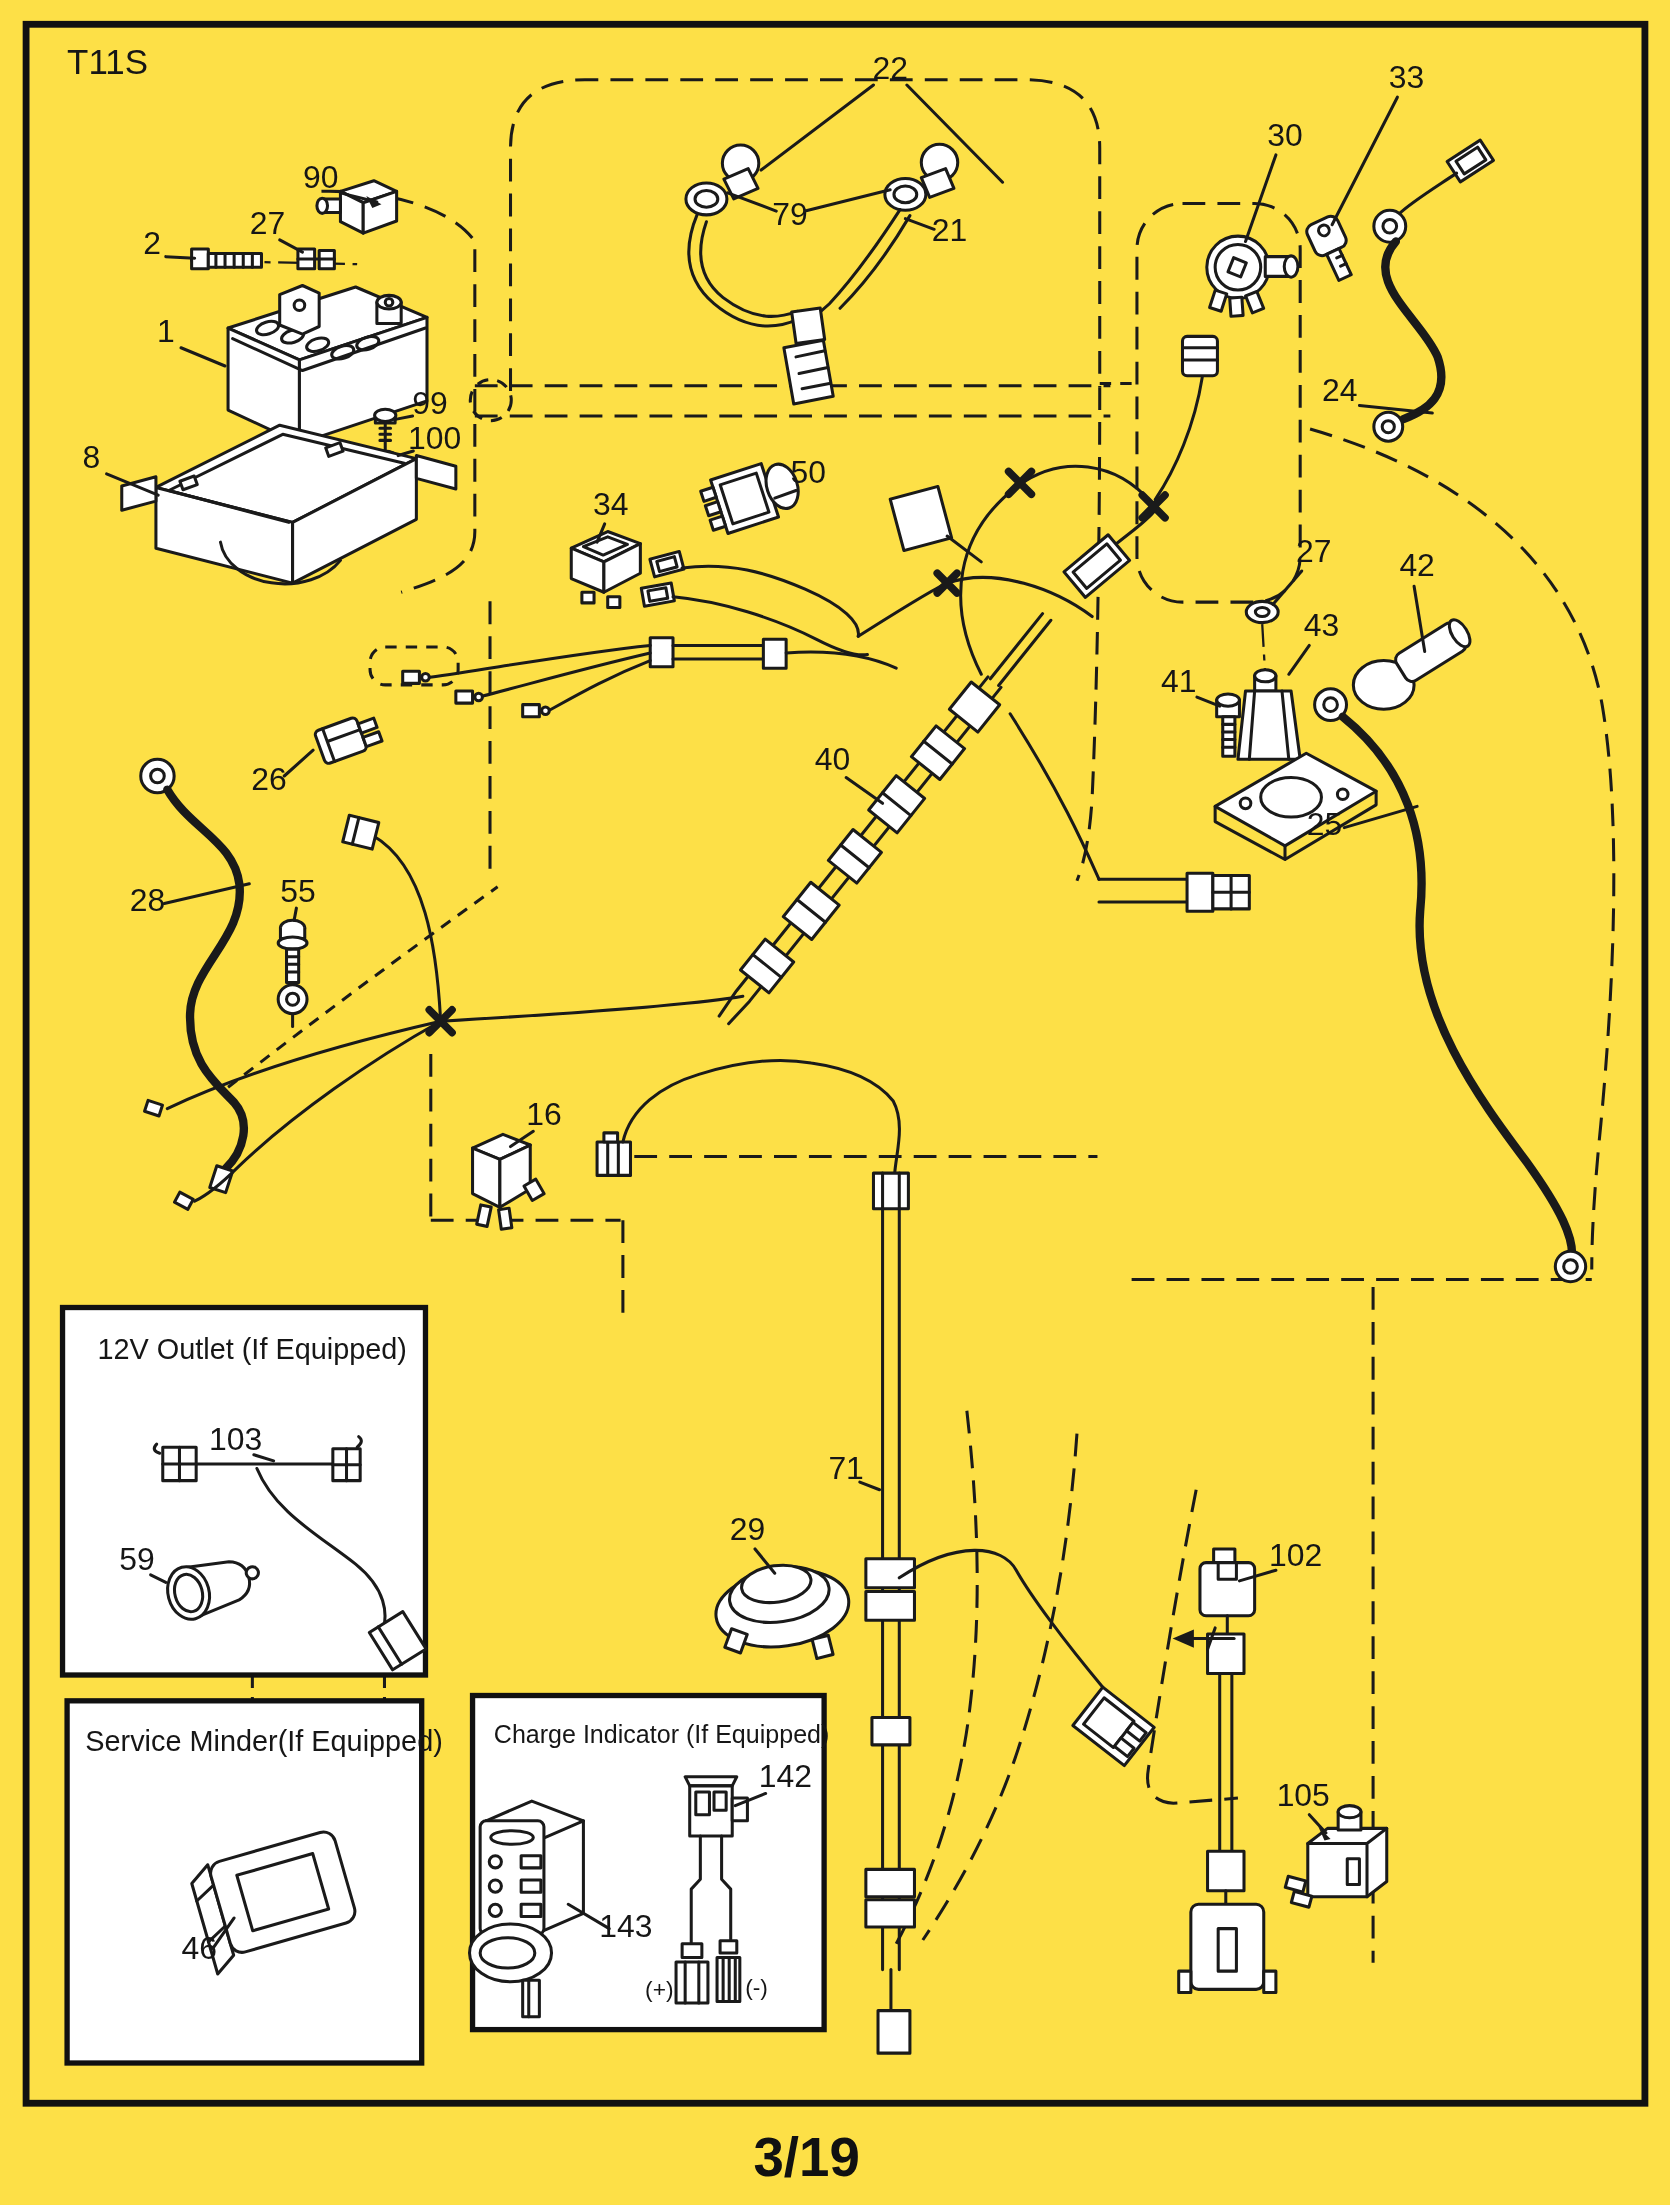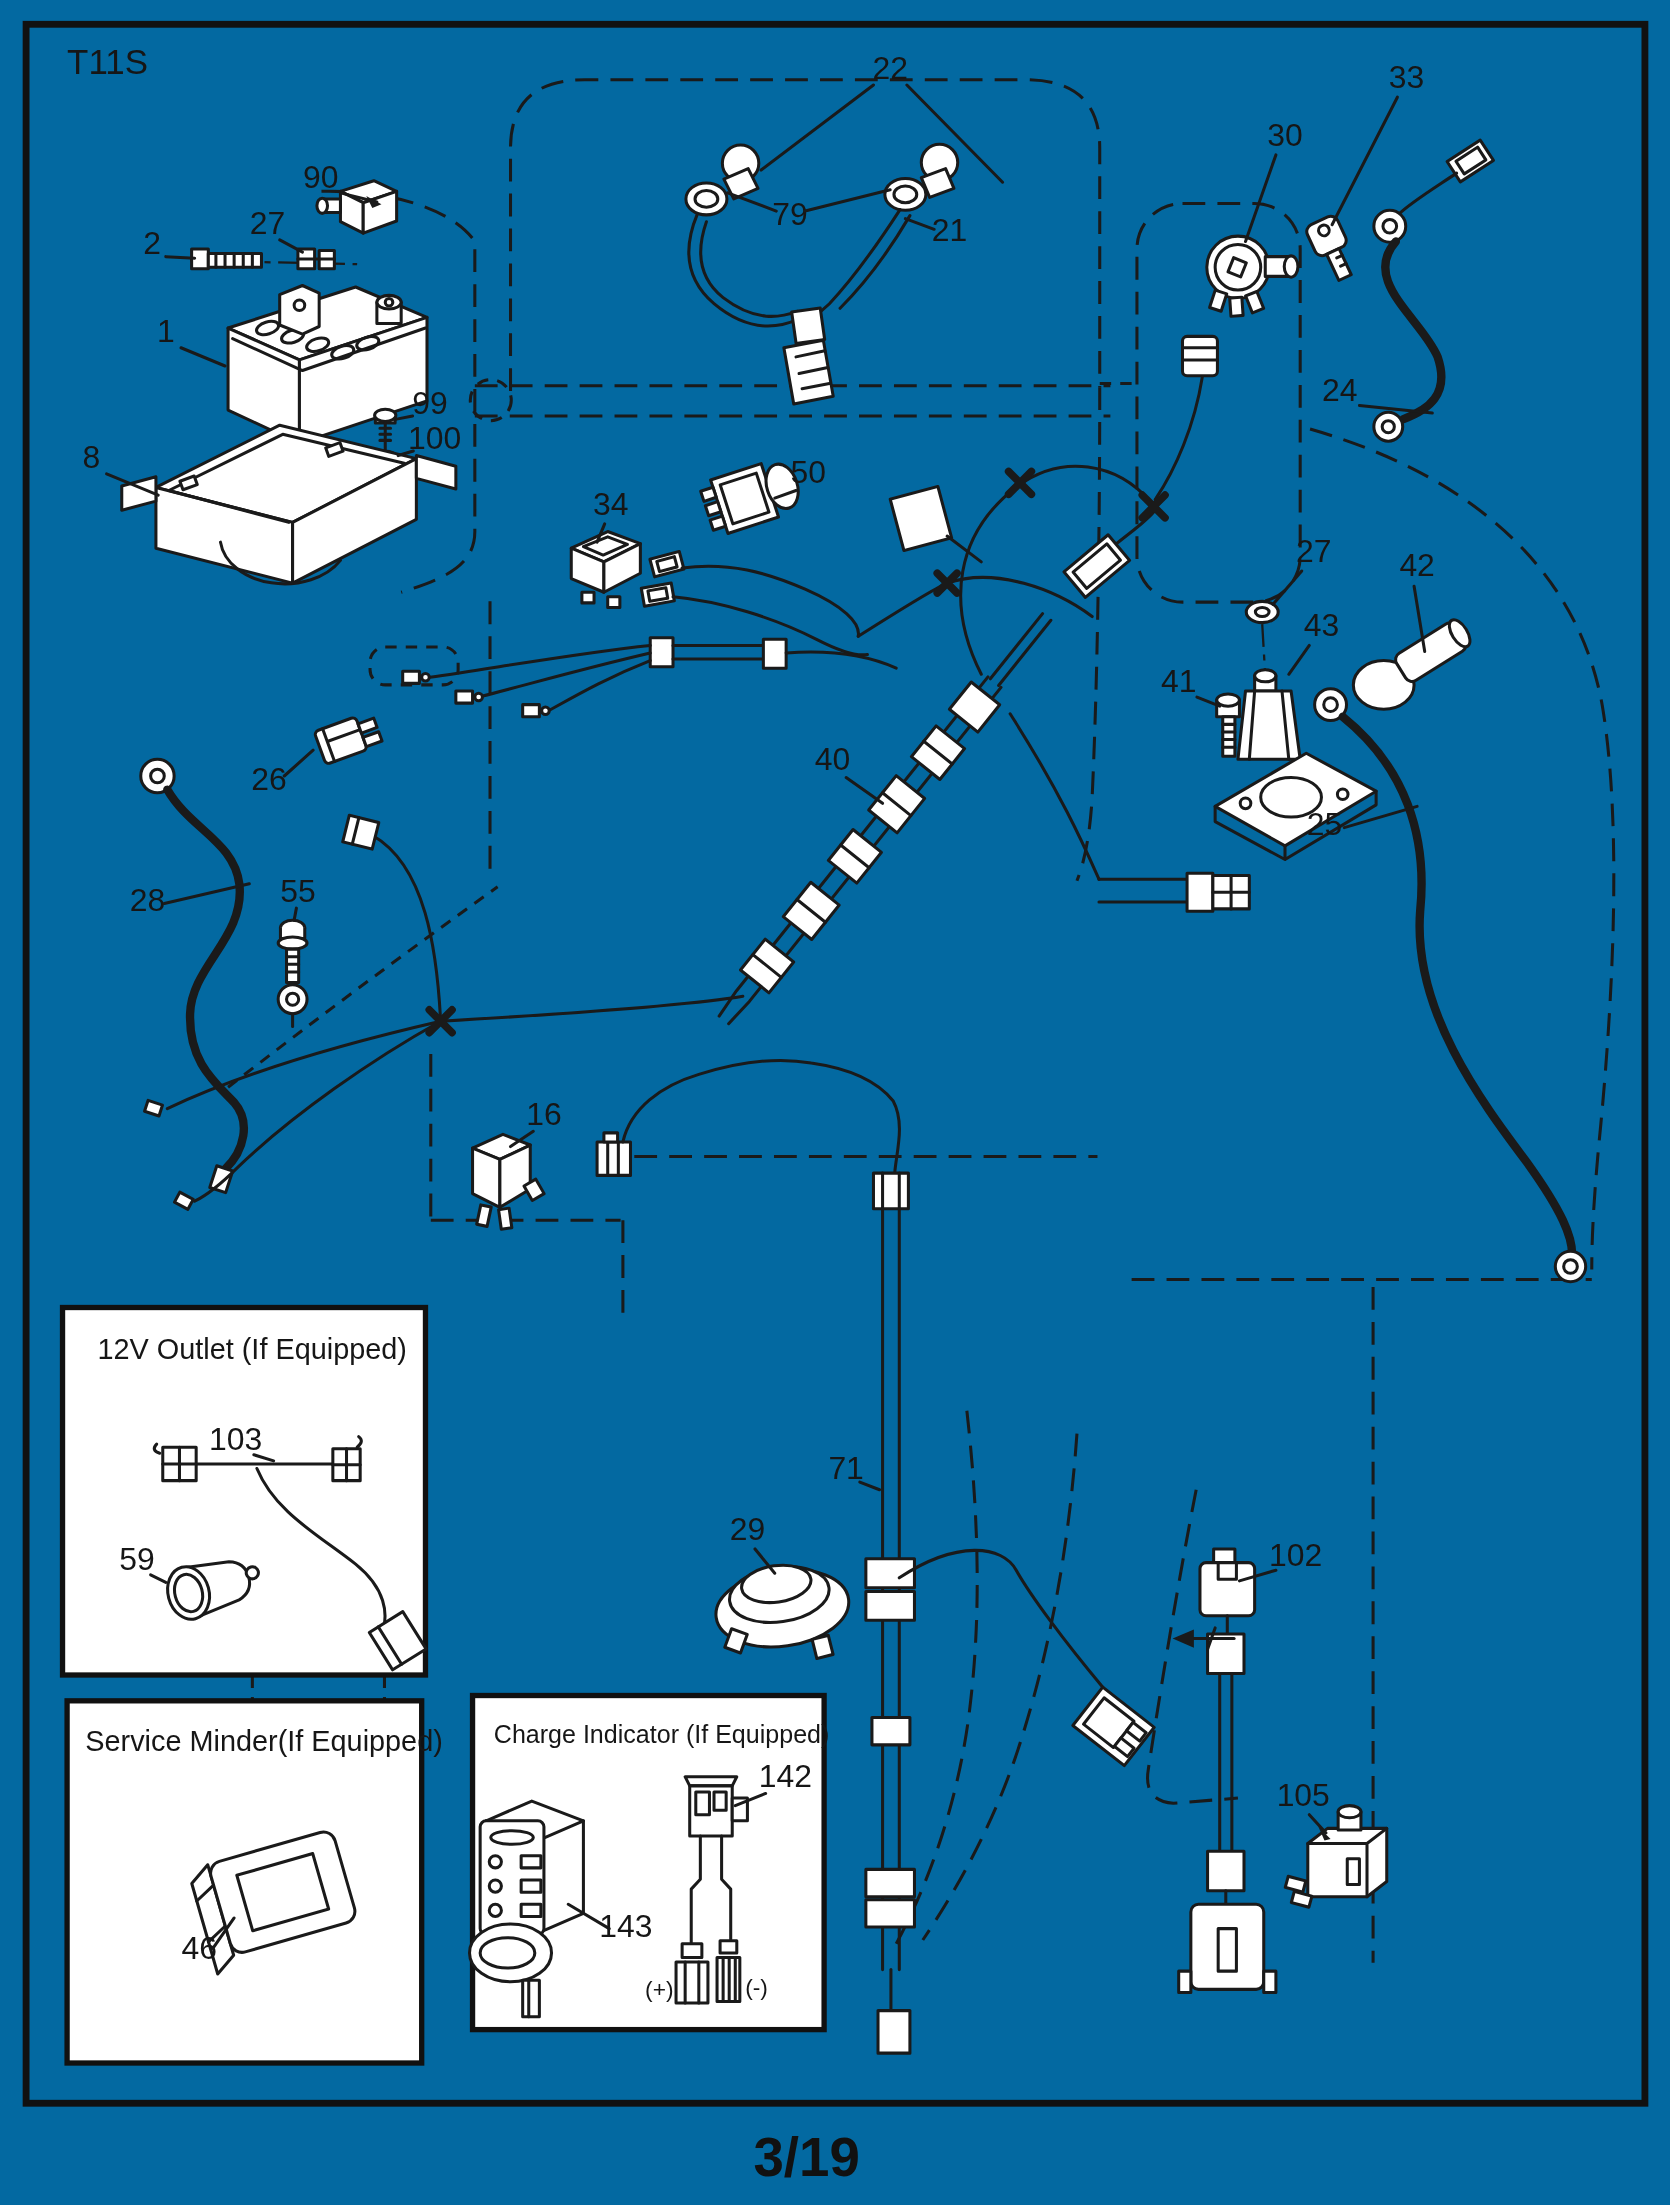--- a/index.html
+++ b/index.html
@@ -1,16 +1,16 @@
 <!DOCTYPE html>
 <html style="font-size:12px"><head>
 <meta charset="utf-8">
 <style>
   html,body{margin:0;padding:0;background:#e8e8e8;}
-  .sheet{position:relative;width:1671px;height:2205px;background:#0369a1;margin:0 auto;
+  .sheet{position:relative;width:1671px;height:2205px;background:#fde047;margin:0 auto;
          font-family:"Liberation Sans",sans-serif;}
   svg{position:absolute;left:0;top:0;}
   .ln{fill:none;stroke:#1a1a1a;stroke-width:4;stroke-linecap:round;stroke-linejoin:round;}
   .fw{fill:#ffffff;stroke:#1a1a1a;stroke-width:4;stroke-linejoin:round;}
   .thick{fill:none;stroke:#1a1a1a;stroke-width:11;stroke-linecap:round;}
   .dash{fill:none;stroke:#1a1a1a;stroke-width:4;stroke-dasharray:30 16;}
   .dash2{fill:none;stroke:#1a1a1a;stroke-width:4;stroke-dasharray:15 12;}
   .cline{fill:none;stroke:#1a1a1a;stroke-width:3;stroke-dasharray:30 10 8 10;}
   .xmark{fill:none;stroke:#1a1a1a;stroke-width:10;stroke-linecap:round;}
   .callout{font:400 42px "Liberation Sans",sans-serif;fill:#161616;}

